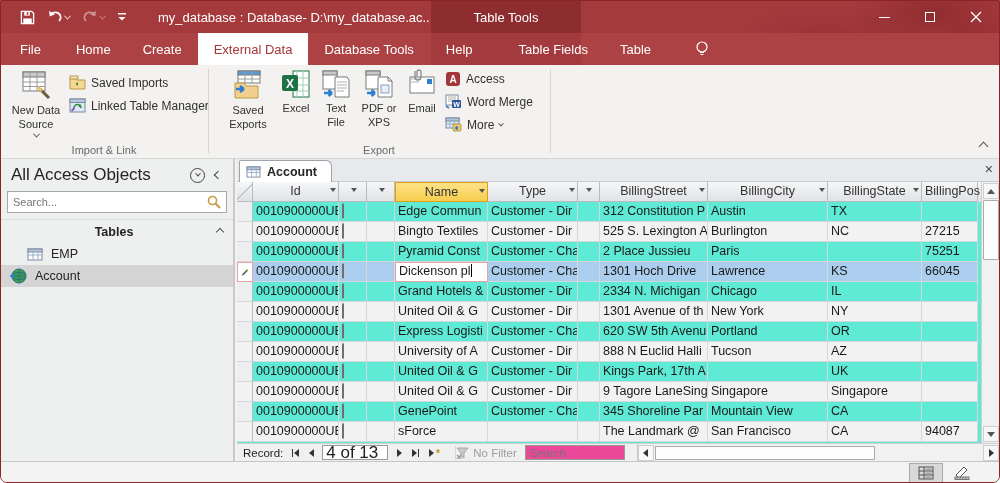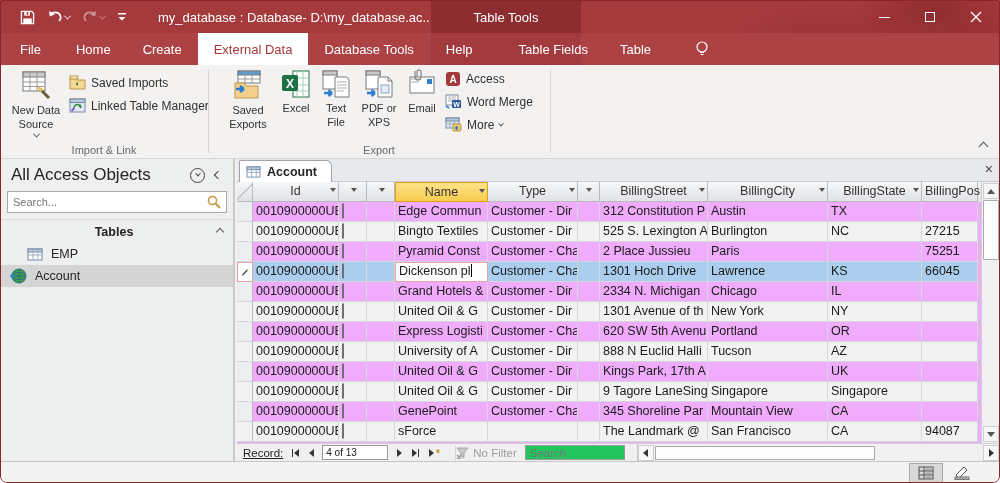--- a/index.html
+++ b/index.html
@@ -60,21 +60,21 @@
   .np-item { display:flex; align-items:center; gap:8px; height:22px; padding-left:26px; font-size:12.5px; color:#252423; }
   .np-item.selected { background:#d5d5d5; padding-left:8px; }
 
   
   .doc { position:absolute; left:236px; top:0; right:0; height:100%; background:#eceef1; }
   .tabstrip { position:absolute; left:0; top:0; width:100%; height:23px; background:#e7e9ec; border-bottom:1px solid #c9cdd2; }
   .doctab { position:absolute; left:2px; top:1px; height:22px; background:#fff; border:1px solid #9ea3a9; border-bottom:0; border-radius:2px 6px 0 0; display:flex; align-items:center; gap:6px; padding:0 14px 0 6px; font-size:12.5px; font-weight:bold; color:#252423; }
   .doc-close { position:absolute; right:6px; top:3px; font-size:14px; color:#444; line-height:1; }
 
   
-  .grid { position:absolute; left:0; top:23px; right:18px; bottom:18px; background:#f0abfc; overflow:hidden; }
+  .grid { position:absolute; left:0; top:23px; right:18px; bottom:18px; background:#5eead4; overflow:hidden; }
   .hrow, .drow { display:flex; height:20px; }
   .hrow { background:linear-gradient(#f6f7f8,#dfe1e4); }
   .cell { flex:none; border-right:1px solid #d5d8db; border-bottom:1px solid #d5d8db; font-size:12.5px; line-height:19px; padding:0 3px; white-space:nowrap; overflow:hidden; color:#1a1a1a; }
   .hcell { flex:none; position:relative; border-right:1px solid #b9bcbf; border-bottom:1px solid #b9bcbf; font-size:12.5px; line-height:19px; text-align:center; color:#333; }
   .hcell .arrow { position:absolute; right:2px; top:6px; width:0; height:0; border-left:3.5px solid transparent; border-right:3.5px solid transparent; border-top:4.5px solid #555; }
   .hcell.namecol { background:linear-gradient(#fde289,#f8cd4e); border:1px solid #dfa018; }
   .c-sel{width:16px} .c-id{width:86px} .c-chk{width:28px} .c-n2{width:28px} .c-name{width:93px} .c-type{width:90px} .c-n3{width:22px} .c-street{width:108px} .c-city{width:120px} .c-state{width:94px} .c-postal{width:56px}
   .corner { background:linear-gradient(135deg, transparent 48%, #c3c6c9 48%, #c3c6c9 55%, transparent 55%), linear-gradient(#f6f7f8,#dfe1e4); }
   .rowsel { background:#eceef0; border-right:1px solid #b9bcbf; border-bottom:1px solid #d5d8db; display:flex; align-items:center; justify-content:center; }
   .drow.alt .cell { background:#f2f2f2; }
@@ -91,27 +91,27 @@
   .vscroll { position:absolute; right:0; top:23px; bottom:18px; width:18px; background:#f1f1f1; border-left:1px solid #d0d0d0; }
   .sbtn { position:absolute; left:1px; width:16px; height:16px; background:#f7f7f7; border:1px solid #cfcfcf; display:flex; align-items:center; justify-content:center; }
   .tri-up { width:0;height:0;border-left:4px solid transparent;border-right:4px solid transparent;border-bottom:5px solid #555; }
   .tri-down { width:0;height:0;border-left:4px solid transparent;border-right:4px solid transparent;border-top:5px solid #555; }
   .tri-left { width:0;height:0;border-top:4px solid transparent;border-bottom:4px solid transparent;border-right:5px solid #333; }
   .tri-right { width:0;height:0;border-top:4px solid transparent;border-bottom:4px solid transparent;border-left:5px solid #333; }
   .vthumb { position:absolute; left:1px; top:18px; width:16px; height:60px; background:#fdfdfd; border:1px solid #ababab; border-radius:1px; }
 
   
   .recnav { position:absolute; left:0; bottom:0; right:0; height:18px; background:#f0f0f0; border-top:1px solid #cfcfcf; display:flex; align-items:center; font-size:11.5px; color:#222; }
-  .recnav .rlabel { margin:0 4px 0 6px;text-decoration:underline; }
+  .recnav .rlabel { margin:0 4px 0 6px; }
   .navbtn { display:flex; align-items:center; justify-content:center; width:16px; height:14px; gap:1px; }
   .bar-v { width:0; height:8px; border-left:1.6px solid #333; }
-  .posbox { width:66px; height:15px; background:#fff; border:1px solid #9a9a9a; font-size:10px; padding:0 3px; line-height:14px; margin:0 3px; }
+  .posbox { width:66px; height:15px; background:#fff; border:1px solid #9a9a9a; font-size:17px; padding:0 3px; line-height:14px; margin:0 3px; }
   .star { color:#c49a2a; font-size:11px; margin-left:1px; font-weight:bold; }
   .filterbtn { display:flex; align-items:center; gap:4px; color:#9b9b9b; margin:0 8px 0 10px; border-left:1px solid #d5d5d5; height:14px; }
-  .searchbox { width:100px; height:15px; background:#22c55e; border:1px solid #9a9a9a; font-size:11.5px; padding:0 4px; line-height:14px; color:#333; font-family:inherit; outline:0; }
+  .searchbox { width:100px; height:15px; background:#ec4899; border:1px solid #9a9a9a; font-size:11.5px; padding:0 4px; line-height:14px; color:#333; font-family:inherit; outline:0; }
   .hscroll { flex:1; display:flex; align-items:center; height:18px; margin-left:12px; border-left:1px solid #c9c9c9; background:#f1f1f1; }
   .hbtn { width:16px; height:16px; background:#f7f7f7; border:1px solid #cfcfcf; display:flex; align-items:center; justify-content:center; flex:none; }
   .hthumb { width:220px; height:14px; background:#fdfdfd; border:1px solid #ababab; margin:0 1px; flex:none; }
   .htrack { flex:1; }
 
   
   .statusbar { position:absolute; left:0; top:460px; width:100%; height:22px; background:#f3f3f3; border-top:1px solid #c6c6c6; display:flex; align-items:center; }
   .sb-text { margin-left:10px; font-size:12px; color:#333; flex:1;margin-top:46px; }
   .viewbtn { width:34px; height:20px; display:flex; align-items:center; justify-content:center; margin-right:2px; }
   .viewbtn.pressed { background:#d9d9d9; border:1px solid #ababab; }

